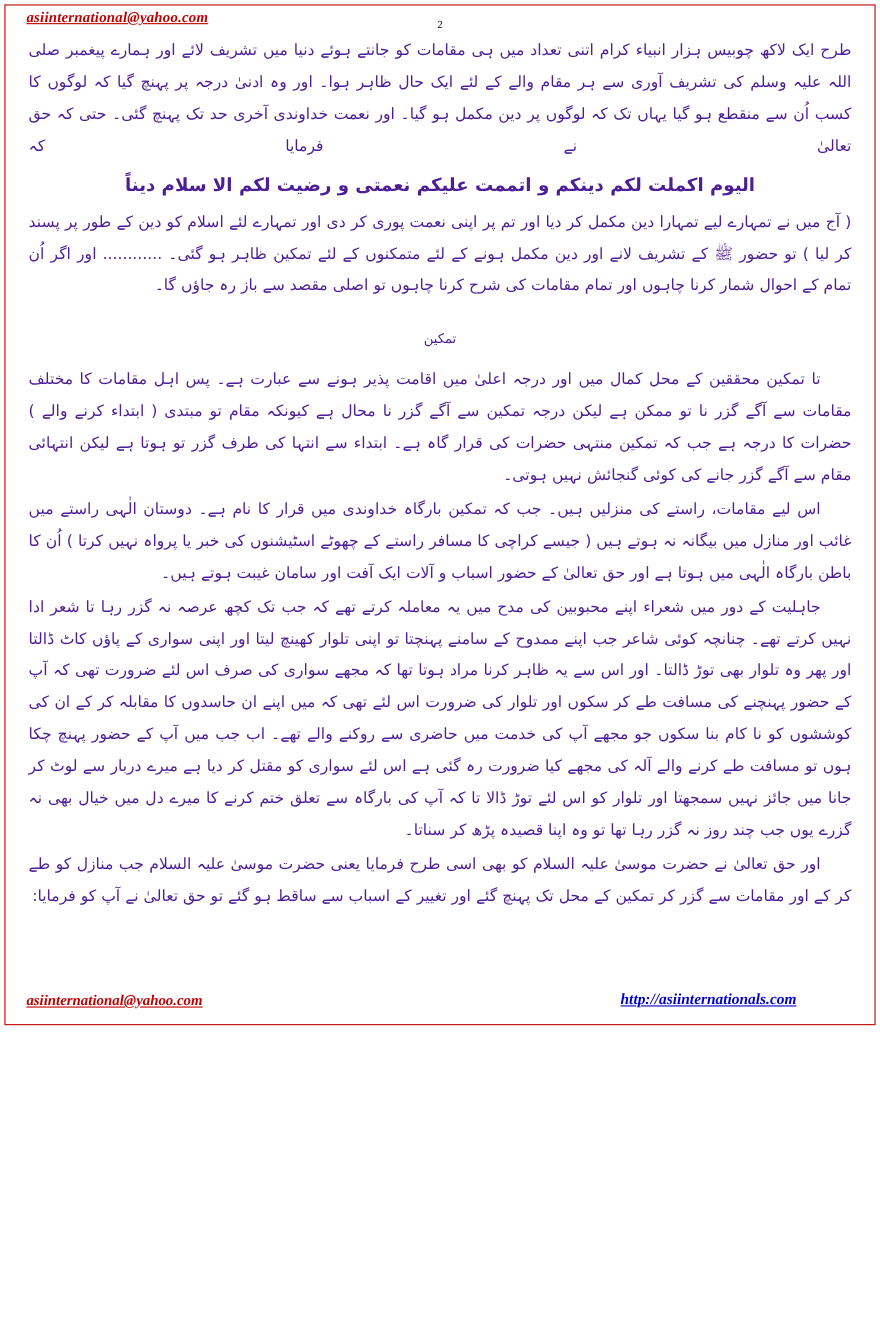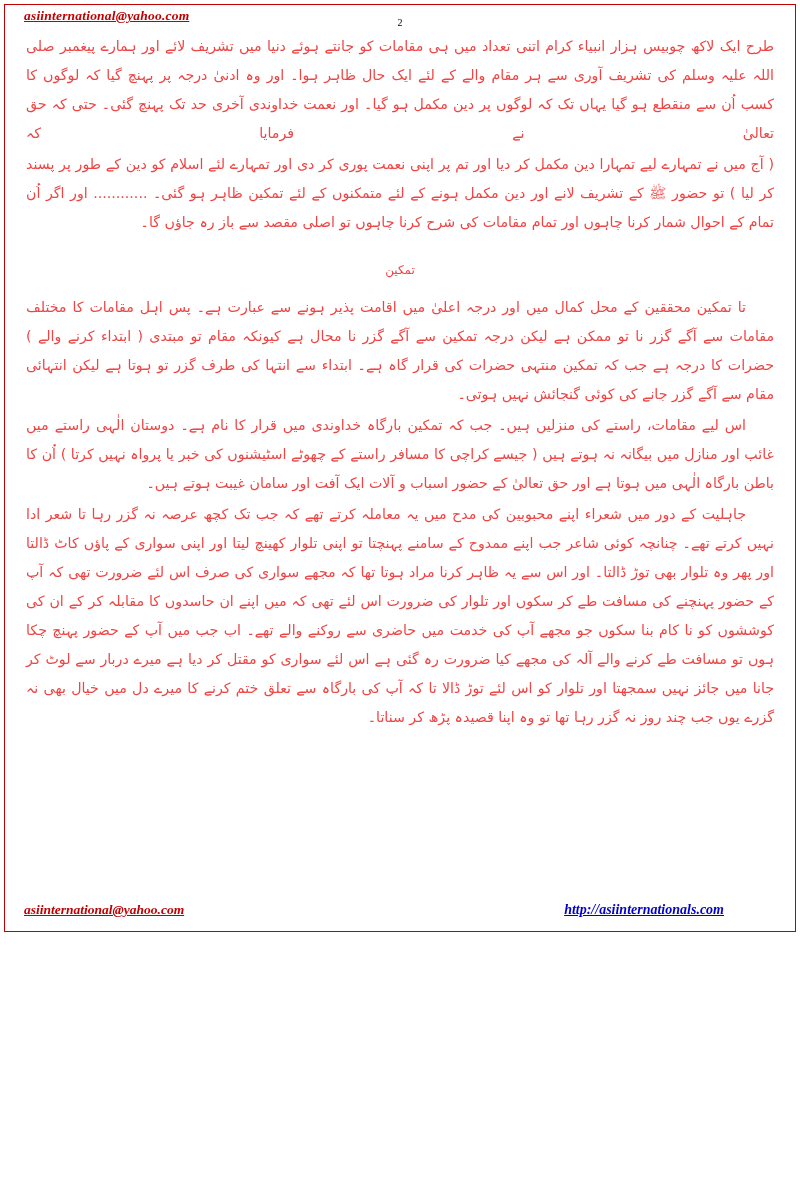--- a/index.html
+++ b/index.html
@@ -61,21 +61,21 @@
   }
   .content {
     position: absolute;
     left: 26px;
     right: 26px;
     top: 32px;
     bottom: 52px;
     direction: rtl;
     text-align: justify;
     text-align-last: justify;
-    color: #ef4444;
+    color: #4c1d95;
   }
   .para {
     font-family: "DejaVu Sans", sans-serif;
     font-size: 14.2px;
     line-height: 29px;
     margin: 0 0 2px 0;
     direction: rtl;
     text-align: justify;
     text-align-last: justify;
     unicode-bidi: isolate;
@@ -145,33 +145,35 @@
 
   <div class="header-row">
     <div class="email-top">asiinternational@yahoo.com</div>
     <div class="page-number">2</div>
   </div>
 
   <div class="content">
 
     <p class="para">طرح ایک لاکھ چوبیس ہزار انبیاء کرام اتنی تعداد میں ہی مقامات کو جانتے ہوئے دنیا میں تشریف لائے اور ہمارے پیغمبر صلی اللہ علیہ وسلم کی تشریف آوری سے ہر مقام والے کے لئے ایک حال ظاہر ہوا۔ اور وہ ادنیٰ درجہ پر پہنچ گیا کہ لوگوں کا کسب اُن سے منقطع ہو گیا یہاں تک کہ لوگوں پر دین مکمل ہو گیا۔ اور نعمت خداوندی آخری حد تک پہنچ گئی۔ حتی کہ حق تعالیٰ نے فرمایا کہ</p>
 
+    <div class="arabic-center">الیوم اکملت لکم دینکم و اتممت علیکم نعمتی و رضیت لکم الا سلام دیناً</div>
 
     <p class="para last-right">( آج میں نے تمہارے لیے تمہارا دین مکمل کر دیا اور تم پر اپنی نعمت پوری کر دی اور تمہارے لئے اسلام کو دین کے طور پر پسند کر لیا ) تو حضور ﷺ کے تشریف لانے اور دین مکمل ہونے کے لئے متمکنوں کے لئے تمکین ظاہر ہو گئی۔ ............ اور اگر اُن تمام کے احوال شمار کرنا چاہوں اور تمام مقامات کی شرح کرنا چاہوں تو اصلی مقصد سے باز رہ جاؤں گا۔</p>
 
     <div class="spacer-sm"></div>
 
     <div class="heading-tamkeen">تمکین</div>
 
     <p class="para indent-first last-right">تا تمکین محققین کے محل کمال میں اور درجہ اعلیٰ میں اقامت پذیر ہونے سے عبارت ہے۔ پس اہل مقامات کا مختلف مقامات سے آگے گزر نا تو ممکن ہے لیکن درجہ تمکین سے آگے گزر نا محال ہے کیونکہ مقام تو مبتدی ( ابتداء کرنے والے ) حضرات کا درجہ ہے جب کہ تمکین منتہی حضرات کی قرار گاہ ہے۔ ابتداء سے انتہا کی طرف گزر تو ہوتا ہے لیکن انتہائی مقام سے آگے گزر جانے کی کوئی گنجائش نہیں ہوتی۔</p>
 
     <p class="para indent-first last-right">اس لیے مقامات، راستے کی منزلیں ہیں۔  جب کہ تمکین بارگاہ خداوندی میں قرار کا نام ہے۔ دوستان الٰہی راستے میں غائب اور منازل میں بیگانہ نہ ہوتے ہیں ( جیسے کراچی کا مسافر راستے کے چھوٹے اسٹیشنوں کی خبر یا پرواہ نہیں کرتا ) اُن کا باطن بارگاہ الٰہی میں ہوتا ہے اور حق تعالیٰ کے حضور اسباب و آلات ایک آفت اور سامان غیبت ہوتے ہیں۔</p>
 
     <p class="para indent-first last-right">جاہلیت کے دور میں شعراء اپنے محبوبین کی مدح میں یہ معاملہ کرتے تھے کہ جب تک کچھ عرصہ نہ گزر رہا تا شعر ادا نہیں کرتے تھے۔ چنانچہ کوئی شاعر جب اپنے ممدوح کے سامنے پہنچتا تو اپنی تلوار کھینچ لیتا اور اپنی سواری کے پاؤں کاٹ ڈالتا اور پھر وہ تلوار بھی توڑ ڈالتا۔ اور اس سے یہ ظاہر کرنا مراد ہوتا تھا کہ مجھے سواری کی صرف اس لئے ضرورت تھی کہ آپ کے حضور پہنچنے کی مسافت طے کر سکوں اور تلوار کی ضرورت اس لئے تھی کہ میں اپنے ان حاسدوں کا مقابلہ کر کے ان کی کوششوں کو نا کام بنا سکوں جو مجھے آپ کی خدمت میں حاضری سے روکنے والے تھے۔ اب جب میں آپ کے حضور پہنچ چکا ہوں تو مسافت طے کرنے والے آلہ کی مجھے کیا ضرورت رہ گئی ہے اس لئے سواری کو مقتل کر دیا ہے میرے دربار سے لوٹ کر جانا میں جائز نہیں سمجھتا اور تلوار کو اس لئے توڑ ڈالا تا کہ آپ کی بارگاہ سے تعلق ختم کرنے کا میرے دل میں خیال بھی نہ گزرے یوں جب چند روز نہ گزر رہا تھا تو وہ اپنا قصیدہ پڑھ کر سناتا۔</p>
 
+    <p class="para indent-first last-right">اور حق تعالیٰ نے حضرت موسیٰ علیہ السلام کو بھی اسی طرح فرمایا یعنی حضرت موسیٰ علیہ السلام جب منازل کو طے کر کے اور مقامات سے گزر کر تمکین کے محل تک پہنچ گئے اور تغییر کے اسباب سے ساقط ہو گئے تو حق تعالیٰ نے آپ کو فرمایا:</p>
 
   </div>
 
   <div class="footer-row">
     <div class="email-bottom">asiinternational@yahoo.com</div>
     <div class="site-bottom">http://asiinternationals.com</div>
   </div>
 </div>
 
 </body></html>

